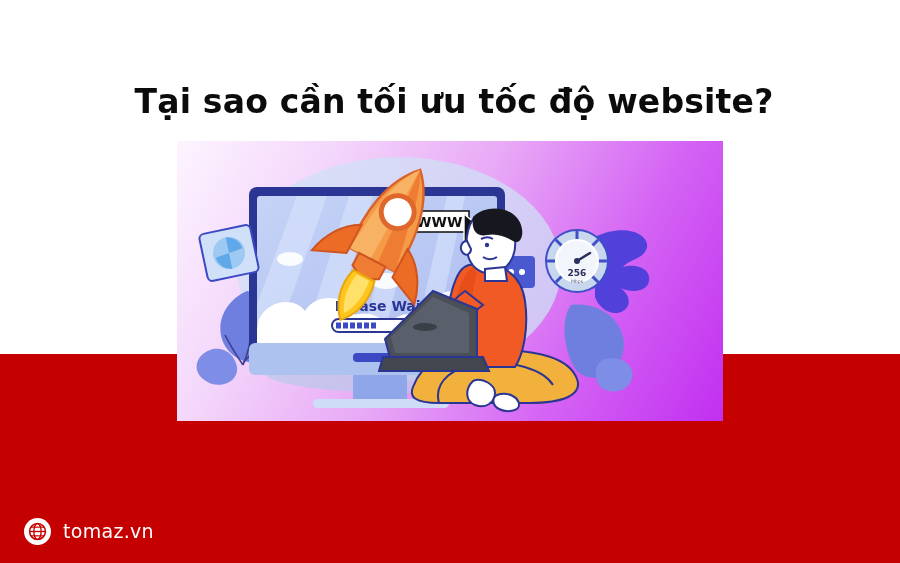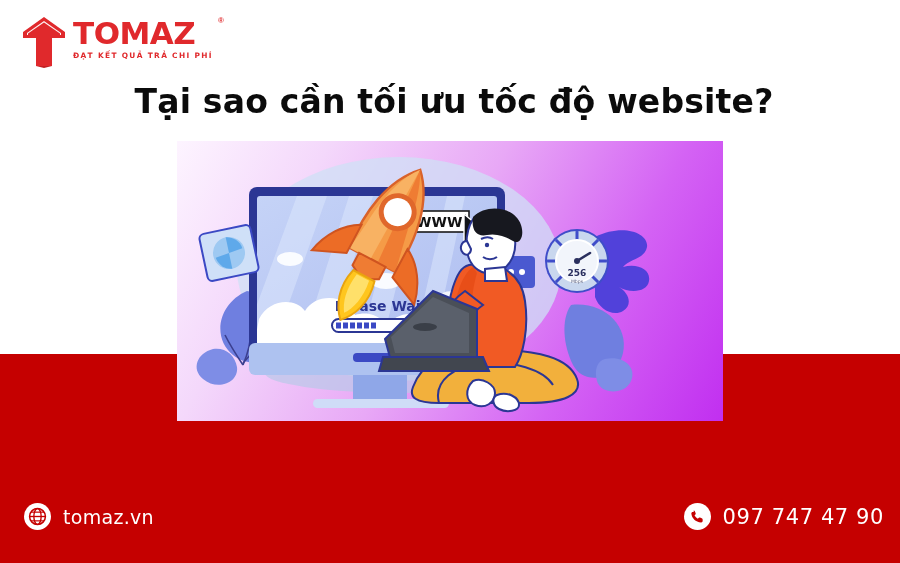--- a/index.html
+++ b/index.html
@@ -69,56 +69,42 @@
     position:absolute; left:50%; transform:translateX(-50%);
     top:437px; width:720px; text-align:center;
     color:#ffffff; font-size:17.4px; line-height:1.55;
     font-family:"DejaVu Sans", sans-serif;
   }
   .body-copy span { display:block; }
 
   
   .footer {
     position:absolute; left:0; right:0; bottom:0; height:60px;
-    display:flex; align-items:flex-start; justify-content:space-between;
-    padding:0 16px 4px 24px;
+    display:flex; align-items:center; justify-content:space-between;
+    padding:0 31px 4px 24px;
   }
   .f-item { display:flex; align-items:center; gap:12px; }
   .f-ico {
     width:27px; height:27px; border-radius:50%; background:#ffffff;
     display:flex; align-items:center; justify-content:center; flex:0 0 auto;
   }
   .f-ico svg { display:block; }
   .f-label {
     color:#ffffff; font-size:19px; letter-spacing:0.3px;
     font-family:"DejaVu Sans", sans-serif;
   }
   .f-phone { font-size:21px; letter-spacing:0.6px; }
 </style>
 </head>
 <body>
 
 <div class="stage">
 
   <div class="red-band"></div>
 
-  <div class="logo-wrap">
-    <svg class="logo-mark" viewBox="0 0 44 52">
-      <path d="M22 1 L43 16 L43 22 L30 22 L30 50 L14 50 L14 22 L1 22 L1 16 Z" fill="#e0292c"></path>
-      <path d="M22 5 L39 17 L39 19 L5 19 L5 17 Z" fill="#ffffff" opacity="0.95"></path>
-      <path d="M22 6.5 L38 17.6 L38 19 L6 19 L6 17.6 Z" fill="#e0292c"></path>
-      <rect x="14" y="22" width="16" height="28" fill="#e0292c"></rect>
-      <path d="M14 50 L22 52 L30 50 Z" fill="#c21f22"></path>
-    </svg>
-    <div class="logo-txt">
-      <span class="logo-word">TOMAZ</span>
-      <span class="logo-reg">®</span>
-      <span class="logo-tag">ĐẠT KẾT QUẢ TRẢ CHI PHÍ</span>
-    </div>
-  </div>
 
   <div class="headline">Tại sao cần tối ưu tốc độ website?</div>
 
   <div class="illus">
     <svg viewBox="0 0 546 280" preserveAspectRatio="xMidYMid meet">
       <defs>
         <linearGradient id="scr" x1="0" y1="0" x2="1" y2="1">
           <stop offset="0" stop-color="#c5d3f7"></stop>
           <stop offset="1" stop-color="#aebdf0"></stop>
         </linearGradient>
@@ -292,24 +278,16 @@
           <circle cx="12" cy="12" r="10" fill="none" stroke="#c50000" stroke-width="1.9"></circle>
           <ellipse cx="12" cy="12" rx="4.6" ry="10" fill="none" stroke="#c50000" stroke-width="1.7"></ellipse>
           <line x1="2" y1="12" x2="22" y2="12" stroke="#c50000" stroke-width="1.7"></line>
           <line x1="4" y1="6.5" x2="20" y2="6.5" stroke="#c50000" stroke-width="1.5"></line>
           <line x1="4" y1="17.5" x2="20" y2="17.5" stroke="#c50000" stroke-width="1.5"></line>
         </svg>
       </span>
       <span class="f-label">tomaz.vn</span>
     </div>
 
-    <div class="f-item">
-      <span class="f-ico">
-        <svg width="17" height="17" viewBox="0 0 24 24">
-          <path d="M6.6 3.5c.9 0 1.5.5 1.8 1.3l1 2.5c.3.8.1 1.6-.6 2.1l-1 .8c1 2.1 2.7 3.8 4.8 4.8l.8-1c.5-.7 1.3-.9 2.1-.6l2.5 1c.8.3 1.3.9 1.3 1.8v2.3c0 1.2-1 2.1-2.2 2C9.3 20 4 14.7 3.3 7.9c-.1-1.2.8-2.2 2-2.2h1.3z" fill="#c50000"></path>
-        </svg>
-      </span>
-      <span class="f-label f-phone">097 747 47 90</span>
-    </div>
 
   </div>
 
 </div>
 
 </body></html>

